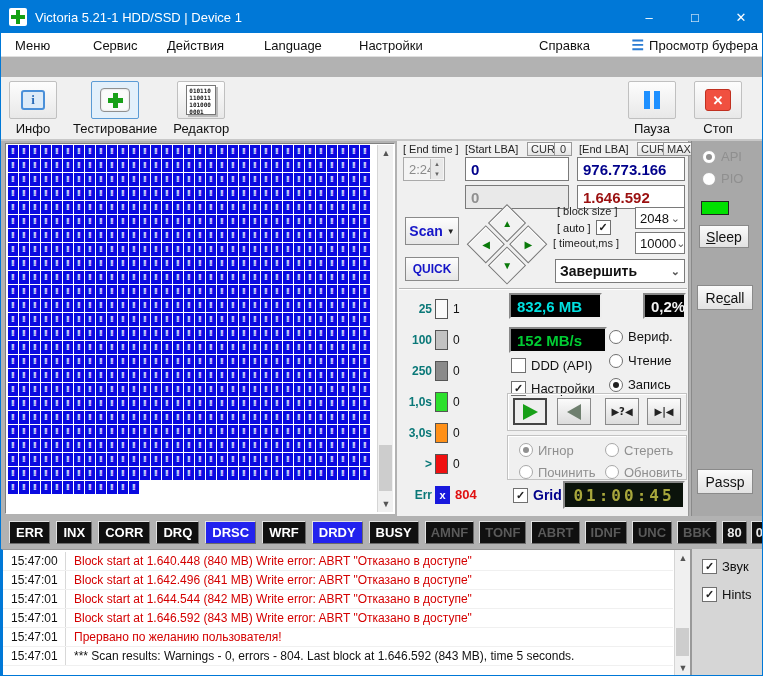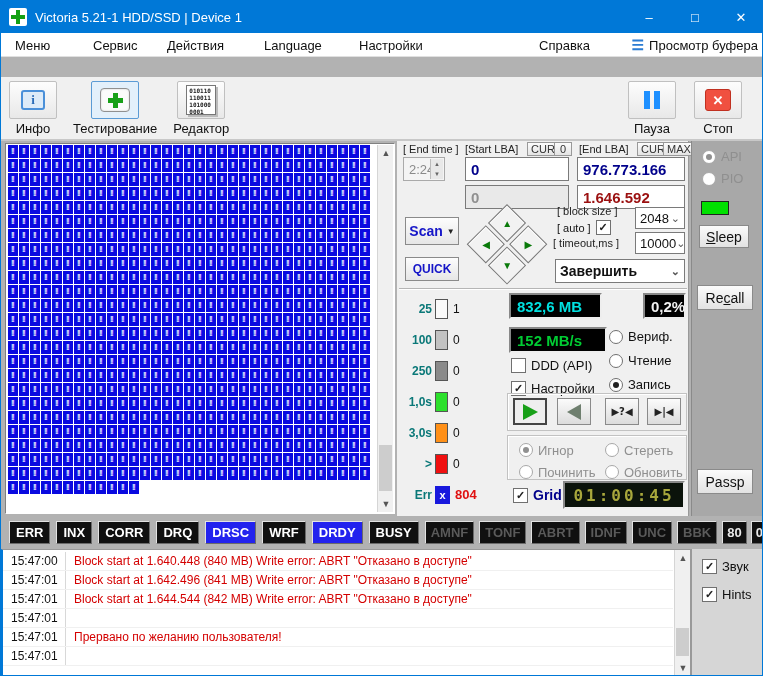--- a/index.html
+++ b/index.html
@@ -1254,29 +1254,31 @@
           <span class="log-text">Block start at 1.642.496 (841 MB) Write error: ABRT "Отказано в доступе"</span>
         </div>
         <div class="log-row err">
           <span class="log-time">15:47:01</span>
           <span class="log-sep"></span>
           <span class="log-text">Block start at 1.644.544 (842 MB) Write error: ABRT "Отказано в доступе"</span>
         </div>
         <div class="log-row err">
           <span class="log-time">15:47:01</span>
           <span class="log-sep"></span>
+          <span class="log-text">Block start at 1.646.592 (843 MB) Write error: ABRT "Отказано в доступе"</span>
         </div>
         <div class="log-row err">
           <span class="log-time">15:47:01</span>
           <span class="log-sep"></span>
           <span class="log-text">Прервано по желанию пользователя!</span>
         </div>
         <div class="log-row">
           <span class="log-time">15:47:01</span>
           <span class="log-sep"></span>
+          <span class="log-text">*** Scan results: Warnings - 0, errors - 804. Last block at 1.646.592 (843 MB), time 5 seconds.</span>
         </div>
       </div>
     <div class="log-scroll">
       <div class="sb-arrow" style="top:0">▲</div>
       <div class="sb-thumb" style="top:78px;height:28px"></div>
       <div class="sb-arrow" style="bottom:0">▼</div>
     </div>
   </div>
   <div class="bottom-rail">
     <div class="checkrow" style="top:10px">

